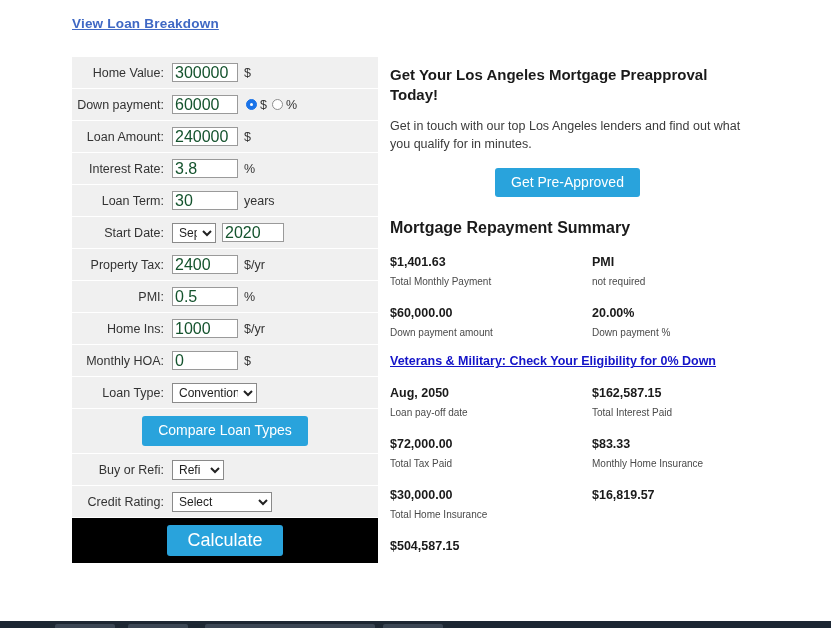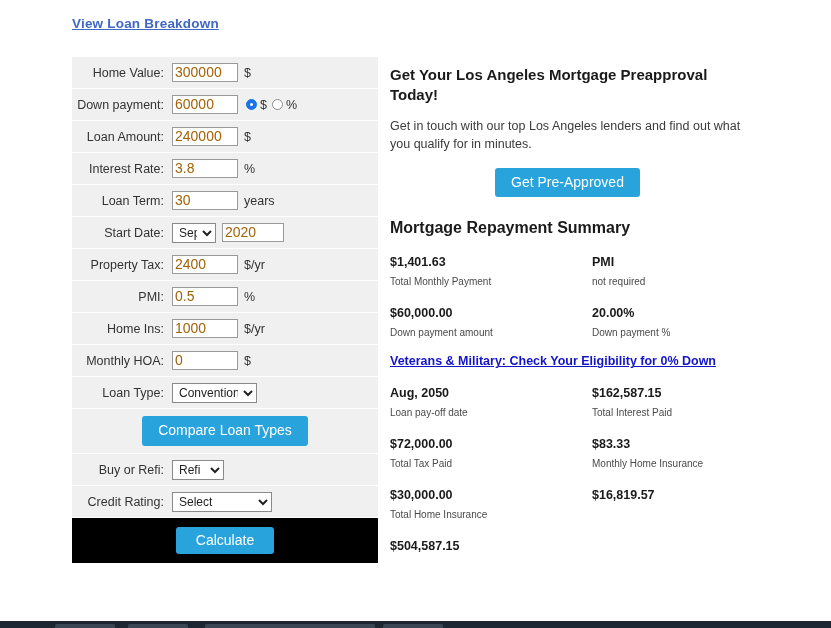--- a/index.html
+++ b/index.html
@@ -62,22 +62,22 @@
     display: flex;
     align-items: center;
     gap: 6px;
   }
   .txt {
     width: 60px;
     height: 17px;
     border: 1px solid #9a9a9a;
     background: #ffffff;
     font-family: "Liberation Sans", sans-serif;
-    font-size: 14px;
-    color: #a16207;
+    font-size: 16px;
+    color: #14532d;
     padding: 0 2px;
     box-sizing: content-box;
     line-height: 17px;
   }
   .txt.year {
     width: 56px;
   }
   .unit {
     font-size: 12.5px;
     color: #333;
@@ -149,21 +149,21 @@
     line-height: 1.1;
   }
   .calc-bar {
     background: #000000;
     height: 45px;
     display: flex;
     align-items: center;
     justify-content: center;
   }
   .btn-calc {
-    font-size: 14px;
+    font-size: 18px;
     padding: 6px 20px;
   }
 
   
   .right-panel {
     position: absolute;
     left: 390px;
     top: 65px;
     width: 360px;
   }

